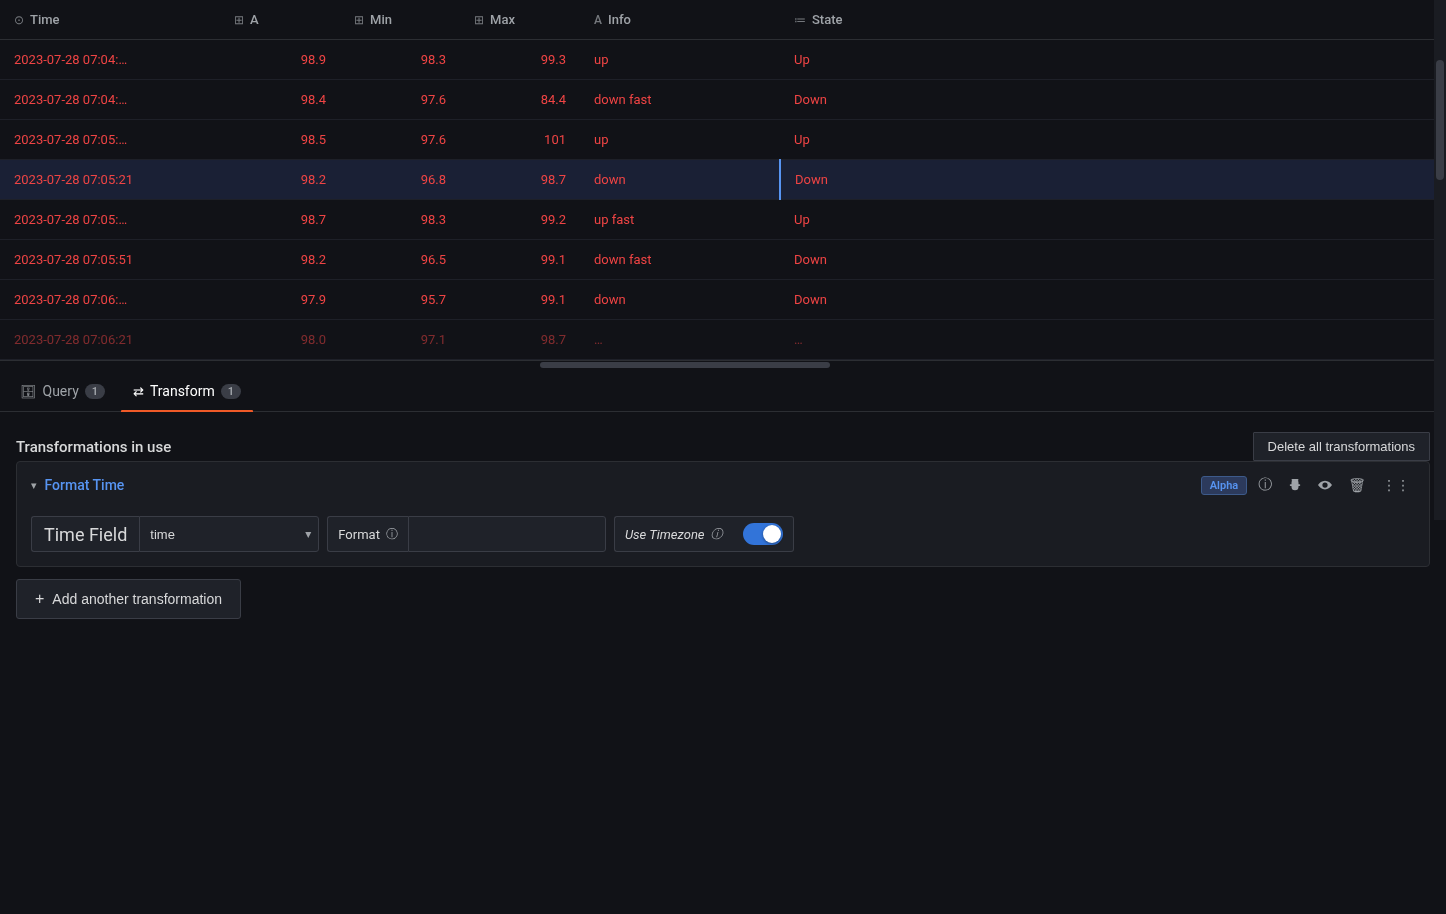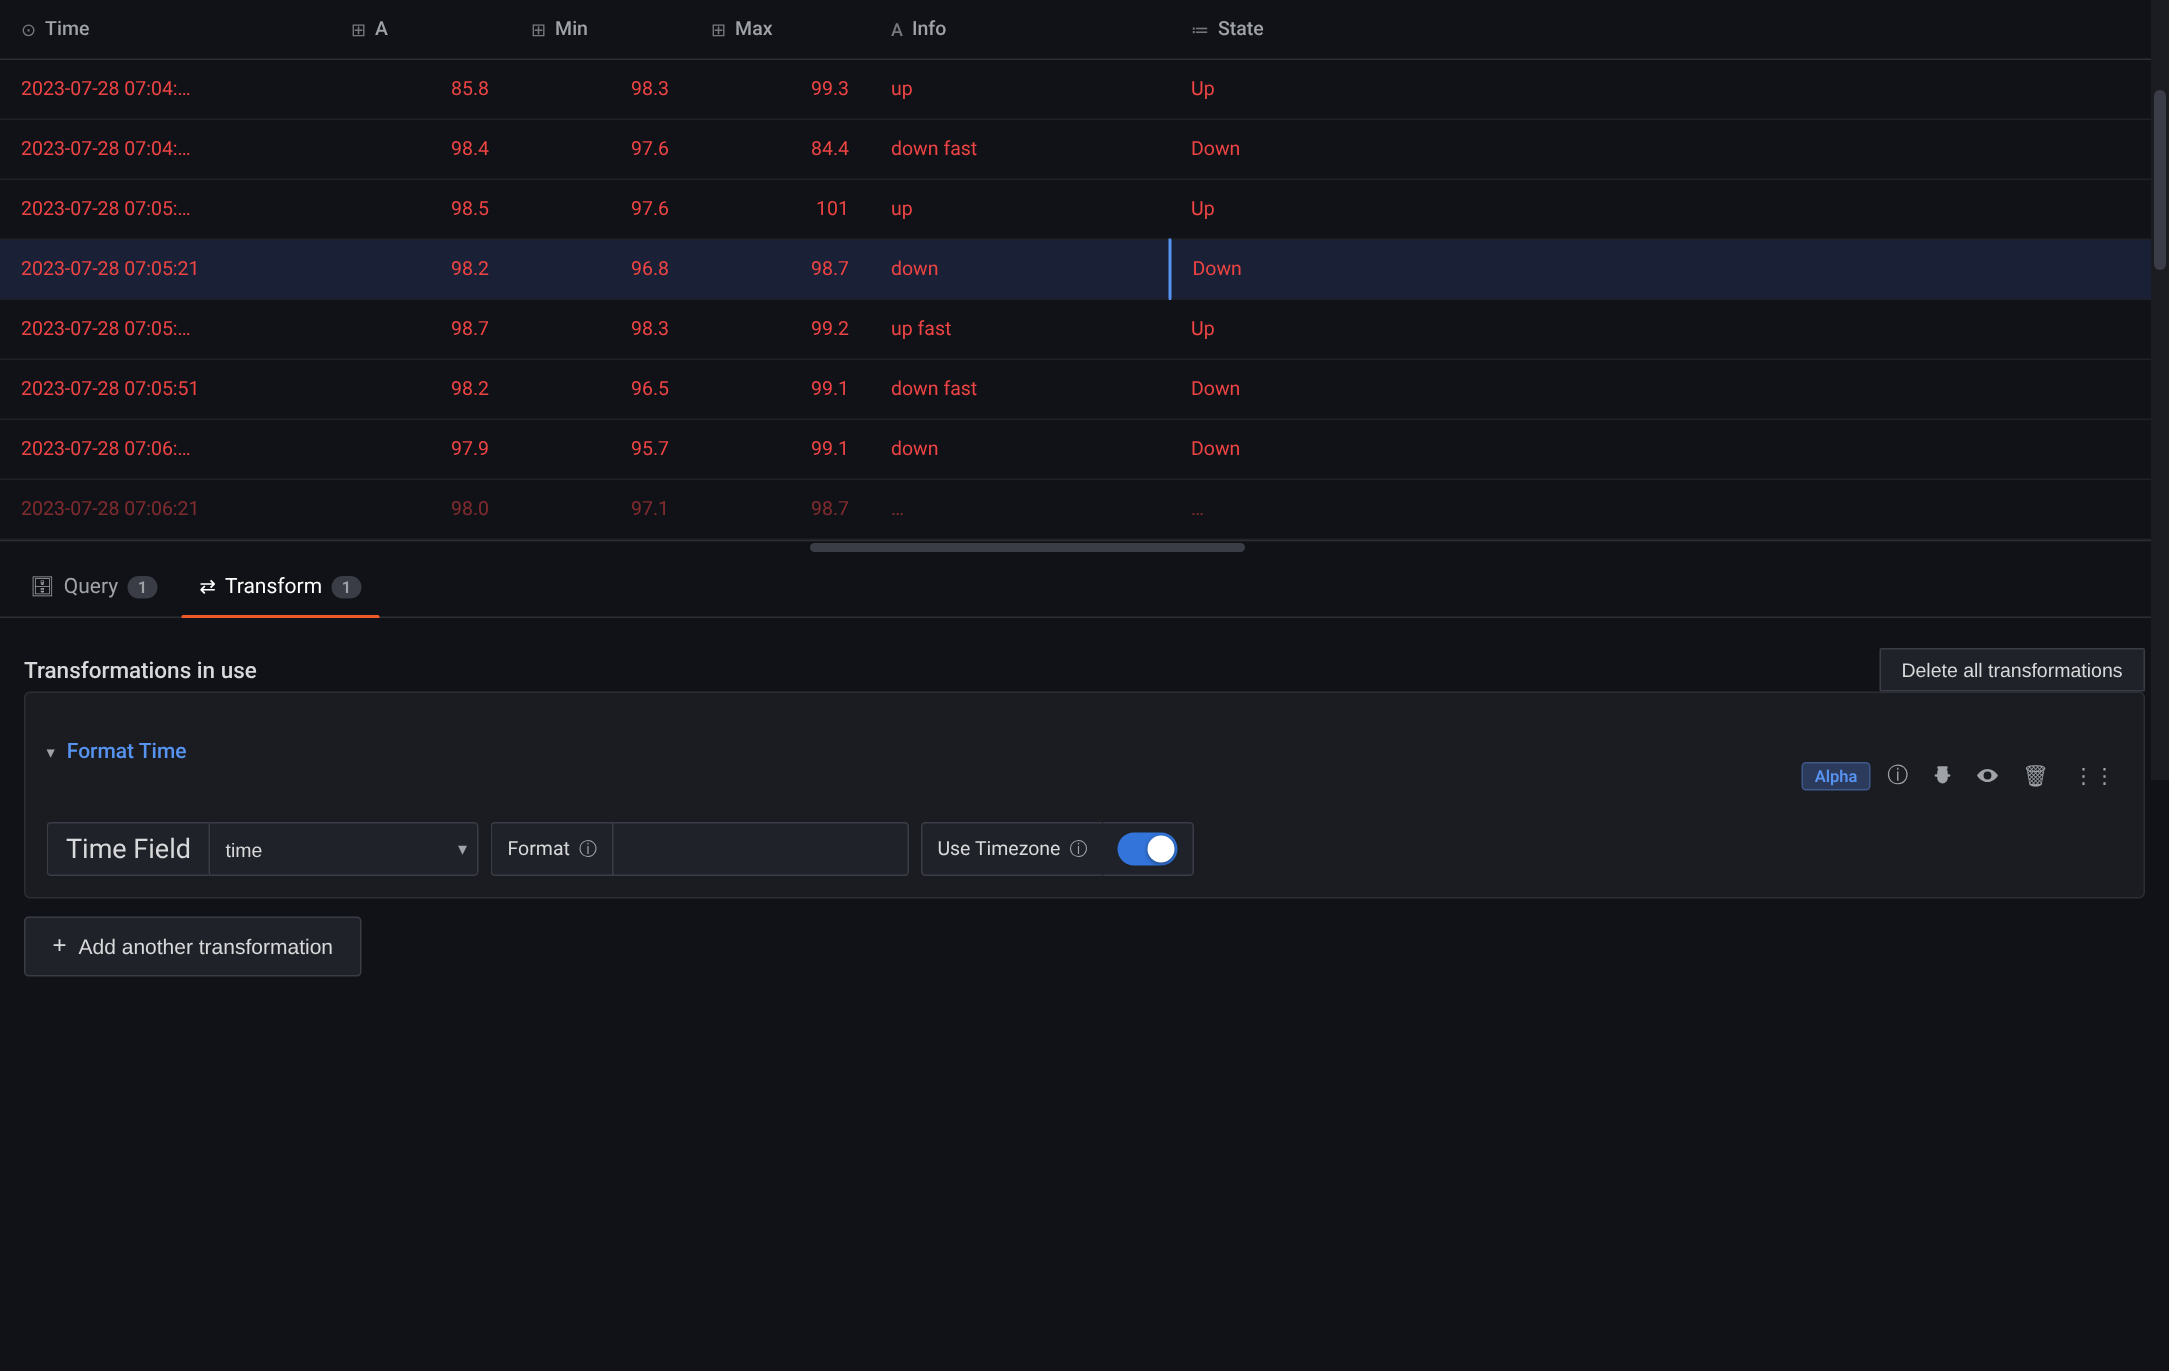--- a/index.html
+++ b/index.html
@@ -198,21 +198,20 @@
       color: #5794f2;
       font-size: 14px;
       font-weight: 500;
       cursor: pointer;
     }
 
     .transformation-item-right {
       display: flex;
       align-items: center;
       gap: 6px;
-      margin-top: 32px;
     }
 
     .badge-alpha {
       background: #2c3a5c;
       color: #5794f2;
       border: 1px solid #3d5a8a;
       border-radius: 3px;
       padding: 2px 8px;
       font-size: 11px;
       font-weight: 600;
@@ -343,20 +342,21 @@
       border-right: none;
       padding: 0 10px;
       height: 100%;
       display: flex;
       align-items: center;
       color: #d8d9da;
       font-size: 13px;
       white-space: nowrap;
       border-radius: 3px 0 0 3px;
       gap: 6px;
+      font-style: italic;
     }
 
     .toggle-wrapper {
       background: #1f2229;
       border: 1px solid #3a3d46;
       border-left: none;
       height: 100%;
       display: flex;
       align-items: center;
       padding: 0 10px;
@@ -491,21 +491,21 @@
             <div class="th-inner">
               <span class="icon-char">≔</span>
               <span>State</span>
             </div>
           </th>
         </tr>
       </thead>
       <tbody id="table-body">
       <tr>
             <td>2023-07-28 07:04:…</td>
-            <td class="num">85.8</td>
+            <td class="num">98.9</td>
             <td class="num">98.3</td>
             <td class="num">99.3</td>
             <td>up</td>
             <td>Up</td>
           </tr>
           <tr>
             <td>2023-07-28 07:04:…</td>
             <td class="num">98.4</td>
             <td class="num">97.6</td>
             <td class="num">84.4</td>

